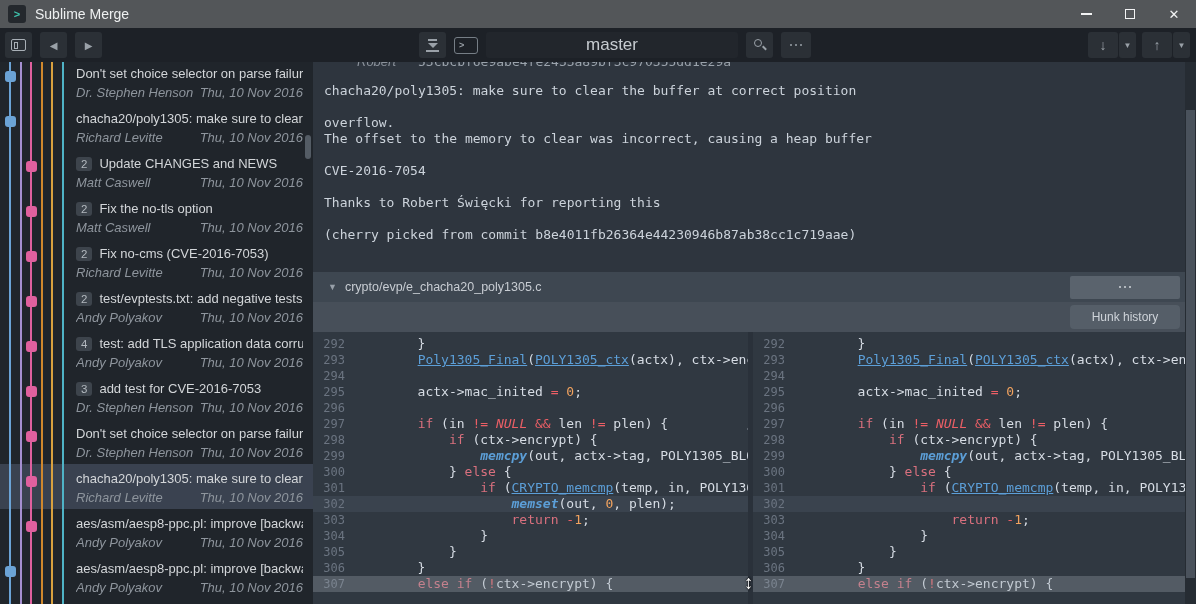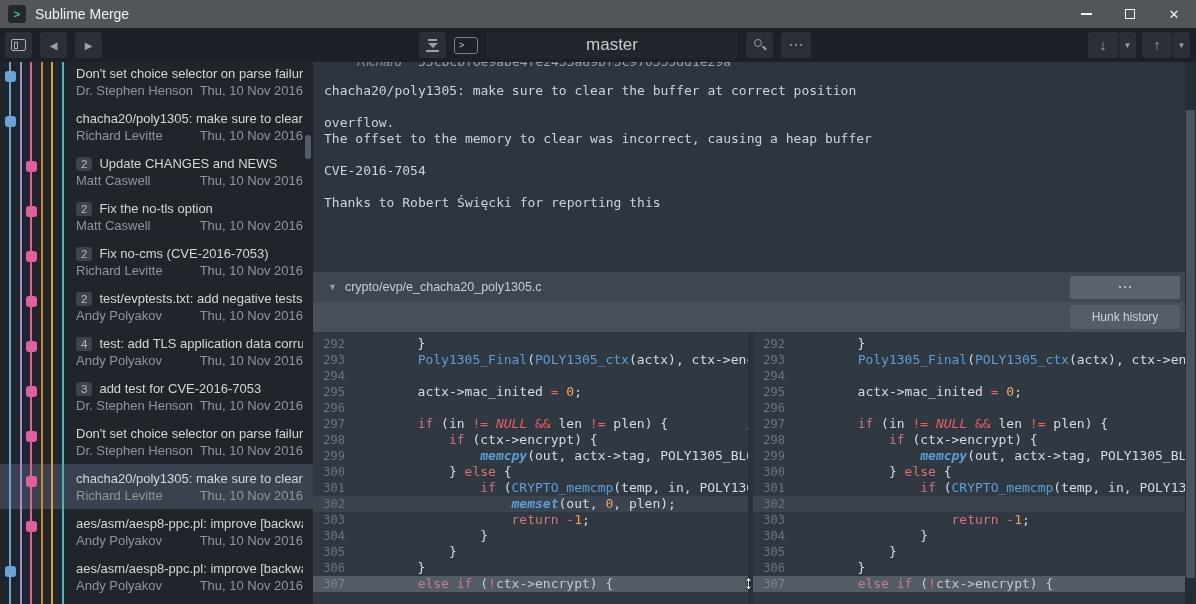--- a/index.html
+++ b/index.html
@@ -50,21 +50,21 @@
   .graph-line { position:absolute; top:0; bottom:0; width:2px; z-index:1; }
   .commit-list { position:absolute; left:0; right:0; top:-3px; }
   .crow { position:relative; height:45px; padding:5px 10px 0 76px; }
   .crow.sel { background:#3a4250; }
   .cdot { position:absolute; width:11px; height:11px; border-radius:3px; top:12px; z-index:3; }
   .ct { position:relative; z-index:2; display:flex; align-items:center; height:19px; color:#d3d6d9;
     font-size:13px; white-space:nowrap; overflow:hidden; }
   .badge { flex:none; background:#3d444c; color:#b3b9bf; font-size:11.5px; border-radius:3px;
     padding:1px 5px; margin-right:7px; }
   .cm { position:relative; z-index:2; display:flex; justify-content:space-between; color:#8e959d;
-    font-size:13px; height:18px; align-items:flex-start; white-space:nowrap; overflow:hidden; }
+    font-size:13px; font-style:italic; height:18px; align-items:center; white-space:nowrap; overflow:hidden; }
   .side-scroll { position:absolute; right:2px; top:73px; width:6px; height:24px; background:#545c65; border-radius:3px; z-index:5; }
 
   
   .main { position:relative; flex:1; background:#2e353e; overflow:hidden; }
   .mono { font-family:"DejaVu Sans Mono", monospace; }
   .commit-details { position:relative; height:210px; overflow:hidden; }
   .parent-row { position:absolute; top:-8px; left:44px; display:flex; }
   .parent-label { color:#8b929b; font-size:13px; font-style:italic; width:61px; }
   .parent-hash { color:#9aa2ab; font-size:13px; }
   .msg-block { position:absolute; top:21px; left:11px; right:20px; }
@@ -87,21 +87,21 @@
   .pane-gap { width:5px; background:#2a313a; flex:none; }
   .pane-right { flex:1; }
   .drow { position:relative; display:flex; height:16px; line-height:16px; }
   .drow.mod { background:#3a434e; }
   .drow.dim::after { content:""; position:absolute; inset:0; background:rgba(154,163,173,.33); }
   .g { flex:none; width:42px; text-align:right; padding-right:10px; color:#6b7481; font-size:12px;
     font-family:"DejaVu Sans Mono", monospace; }
   .c { white-space:pre; font-size:13px; font-family:"DejaVu Sans Mono", monospace; overflow:hidden; }
   .pln { color:#d6dce4; } .kw { color:#d9707e; } .op { color:#ec5f66; }
   .null { color:#ec5f66; font-style:italic; } .num { color:#f2a35f; }
-  .fnu { color:#5c9fd8; } .fni { color:#5c9fd8; font-style:italic;font-weight:bold; }
+  .fnu { color:#5c9fd8; text-decoration:underline; } .fni { color:#5c9fd8; font-style:italic;font-weight:bold; }
   .com { color:#a2aab6; } .ins { color:#d6dce4; background:#3c5a57; } .insop { color:#ec5f66; background:#3c5a57; }
 
   .vscroll { position:absolute; right:0; top:0; bottom:0; width:11px; background:#262c33; z-index:8; }
   .vscroll .thumb { position:absolute; left:1px; right:1px; top:48px; height:468px; background:#4a525c; }
 
   .mouse-cursor { position:absolute; left:744px; top:572px; z-index:50; color:#ffffff; font-size:19px;
     font-weight:bold; text-shadow:0 0 2px #000, 0 0 2px #000; }
 </style>
 </head>
 <body>
@@ -317,33 +317,34 @@
           </div>
         </div>
       </div>
     <div class="side-scroll"></div>
   </div>
 
   <div class="main">
 
     <div class="commit-details">
       <div class="parent-row mono">
-        <span class="parent-label" style="font-family:'Liberation Sans',sans-serif">Richard</span>
+        <span class="parent-label" style="font-family:'Liberation Sans',sans-serif">Robert</span>
         <span class="parent-hash mono">53cbcbf6e9abe4fe2433a89bf3c970355dd1e29a</span>
       </div>
       <div class="msg-block mono" id="msg-block">
           <div class="msg-line">chacha20/poly1305: make sure to clear the buffer at correct position</div>
           <div class="msg-line"></div>
           <div class="msg-line">overflow.</div>
           <div class="msg-line">The offset to the memory to clear was incorrect, causing a heap buffer</div>
           <div class="msg-line"></div>
           <div class="msg-line">CVE-2016-7054</div>
           <div class="msg-line"></div>
           <div class="msg-line">Thanks to Robert Święcki for reporting this</div>
           <div class="msg-line"></div>
+          <div class="msg-line">(cherry picked from commit b8e4011fb26364e44230946b87ab38cc1c719aae)</div>
         </div>
     </div>
 
     <div class="file-header">
       <span class="fh-tri">▼</span>
       <span class="fh-path">crypto/evp/e_chacha20_poly1305.c</span>
       <div class="fh-more">
         <span class="dots">
             <i></i>
             <i></i>

